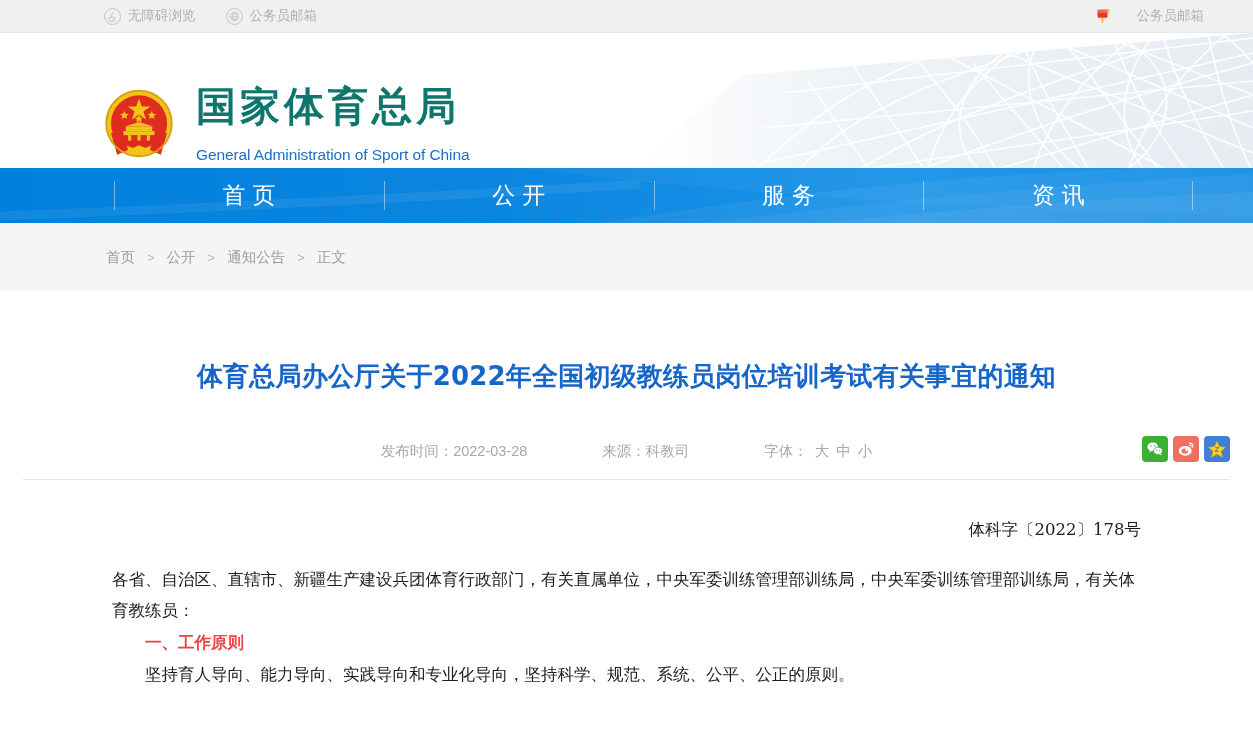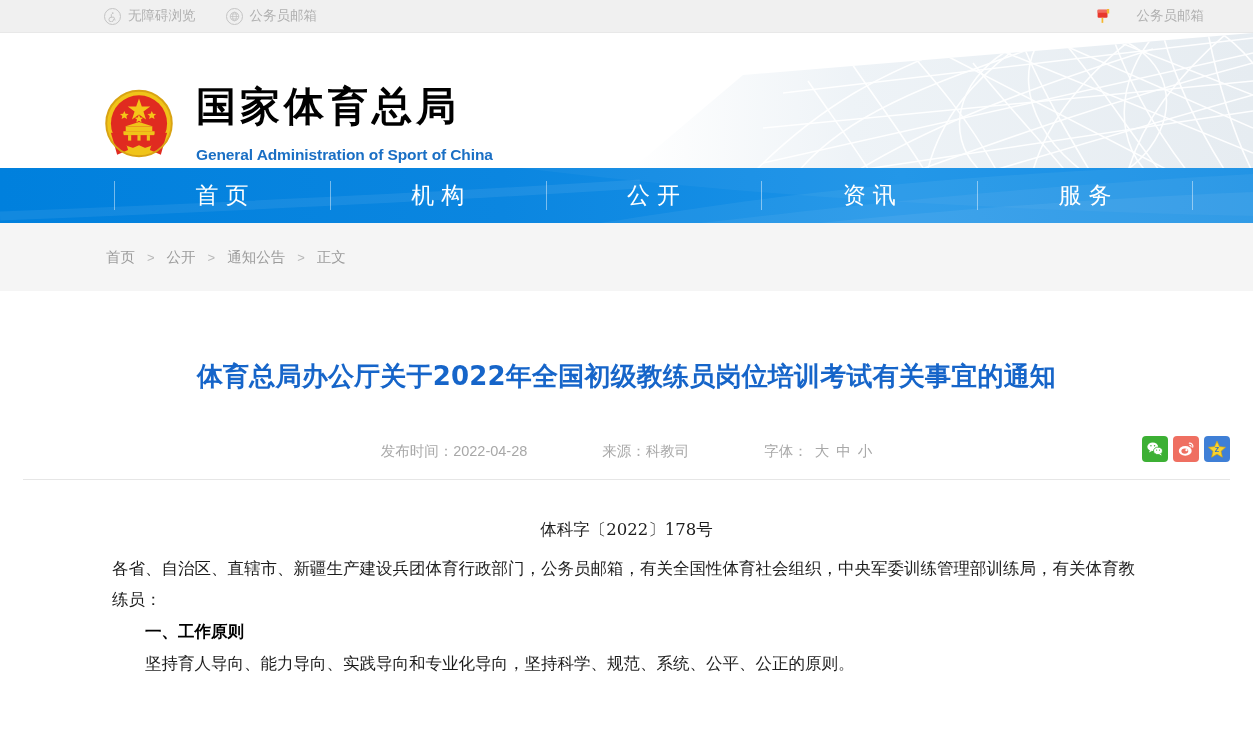--- a/index.html
+++ b/index.html
@@ -73,28 +73,28 @@
     left: 100px;
     top: 52px;
     display: flex;
     align-items: center;
     gap: 18px;
   }
   .emblem { width: 78px; height: 78px; flex: 0 0 auto; }
   .brand-cn {
     font-size: 40px;
     font-weight: 700;
-    color: #000000;
+    color: #0f766e;
     letter-spacing: 4px;
     line-height: 1.05;
     font-family: "DejaVu Sans", "Liberation Sans", sans-serif;
   }
   .brand-en {
     font-size: 15.5px;
-    font-weight: 700;
+    font-weight: 400;
     color: #1a6fc4;
     letter-spacing: -0.1px;
     margin-top: 19px;
     font-family: "Liberation Sans", sans-serif;
   }
 
   
   .nav {
     height: 55px;
     background: linear-gradient(90deg, #0080dd 0%, #0b86e0 40%, #1b93e8 72%, #0d8ae3 100%);
@@ -208,26 +208,26 @@
 
   
   .body-wrap {
     padding: 0 112px;
     margin-top: 34px;
     font-family: "DejaVu Serif", "Liberation Serif", serif;
     color: #1c1c1c;
     font-size: 16.5px;
     line-height: 1.92;
   }
-  .doc-no { text-align: center; margin-bottom: 7px; }
+  .doc-no { text-align: right; margin-bottom: 18px; }
   .p-plain { text-indent: 0; }
   .p-indent { text-indent: 2em; }
   .sec-head {
     text-indent: 2em;
-    color: #000000;
+    color: #ef4444;
     font-weight: 700;
   }
 </style>
 </head>
 <body>
 
 <div class="topbar">
   <div class="topbar-left">
 
     <div class="top-link">
@@ -350,30 +350,27 @@
     <path d="M700,55 C850,38 1000,20 1253,6 L1253,55 Z" fill="#ffffff" opacity="0.05"></path>
     <path d="M520,0 C700,22 920,40 1253,48 L1253,0 Z" fill="#ffffff" opacity="0.04"></path>
     <path d="M820,55 C950,42 1100,30 1253,24 L1253,55 Z" fill="#ffffff" opacity="0.06"></path>
     <path d="M0,48 C200,40 420,30 640,16" stroke="#ffffff" stroke-opacity="0.07" stroke-width="9" fill="none"></path>
   </svg>
   <div class="nav-inner">
     <div class="nav-item">
         <span>首页</span>
       </div>
     <div class="nav-item">
-        <span>机构</span>
-      </div>
-    <div class="nav-item">
         <span>公开</span>
       </div>
     <div class="nav-item">
-        <span>资讯</span>
+        <span>服务</span>
       </div>
     <div class="nav-item">
-        <span>服务</span>
+        <span>资讯</span>
       </div>
   </div>
 </div>
 
 <div class="crumb-band">
   <div class="crumb">
     <span class="crumb-item">首页</span>
     <span class="crumb-sep">&gt;</span>
     <span class="crumb-item">公开</span>
     <span class="crumb-sep">&gt;</span>
@@ -382,21 +379,21 @@
     <span class="crumb-item">正文</span>
   </div>
 </div>
 
 <div class="article">
 
   <div class="art-title">体育总局办公厅关于2022年全国初级教练员岗位培训考试有关事宜的通知</div>
 
   <div class="meta-row">
     <span class="meta-cell">
-      <span>发布时间：</span><span>2022-04-28</span>
+      <span>发布时间：</span><span>2022-03-28</span>
     </span>
     <span class="meta-cell">
       <span>来源：</span><span>科教司</span>
     </span>
     <span class="meta-cell">
       <span>字体：</span>
       <span class="font-sizes">
         <span class="fs">大</span>
         <span class="fs">中</span>
         <span class="fs">小</span>
@@ -431,18 +428,18 @@
           <text x="12" y="15.4" font-size="8.5" font-weight="bold" fill="#2f6fc4" text-anchor="middle" font-family="Liberation Sans, sans-serif">Z</text>
         </svg>
       </span>
     </div>
   </div>
 
   <div class="divider"></div>
 
   <div class="body-wrap">
     <div class="doc-no">体科字〔2022〕178号</div>
-    <p class="p-plain">各省、自治区、直辖市、新疆生产建设兵团体育行政部门，公务员邮箱，有关全国性体育社会组织，中央军委训练管理部训练局，有关体育教练员：</p>
+    <p class="p-plain">各省、自治区、直辖市、新疆生产建设兵团体育行政部门，有关直属单位，中央军委训练管理部训练局，中央军委训练管理部训练局，有关体育教练员：</p>
     <p class="sec-head">一、工作原则</p>
     <p class="p-indent">坚持育人导向、能力导向、实践导向和专业化导向，坚持科学、规范、系统、公平、公正的原则。</p>
 
   </div>
 </div>
 
 </body></html>

